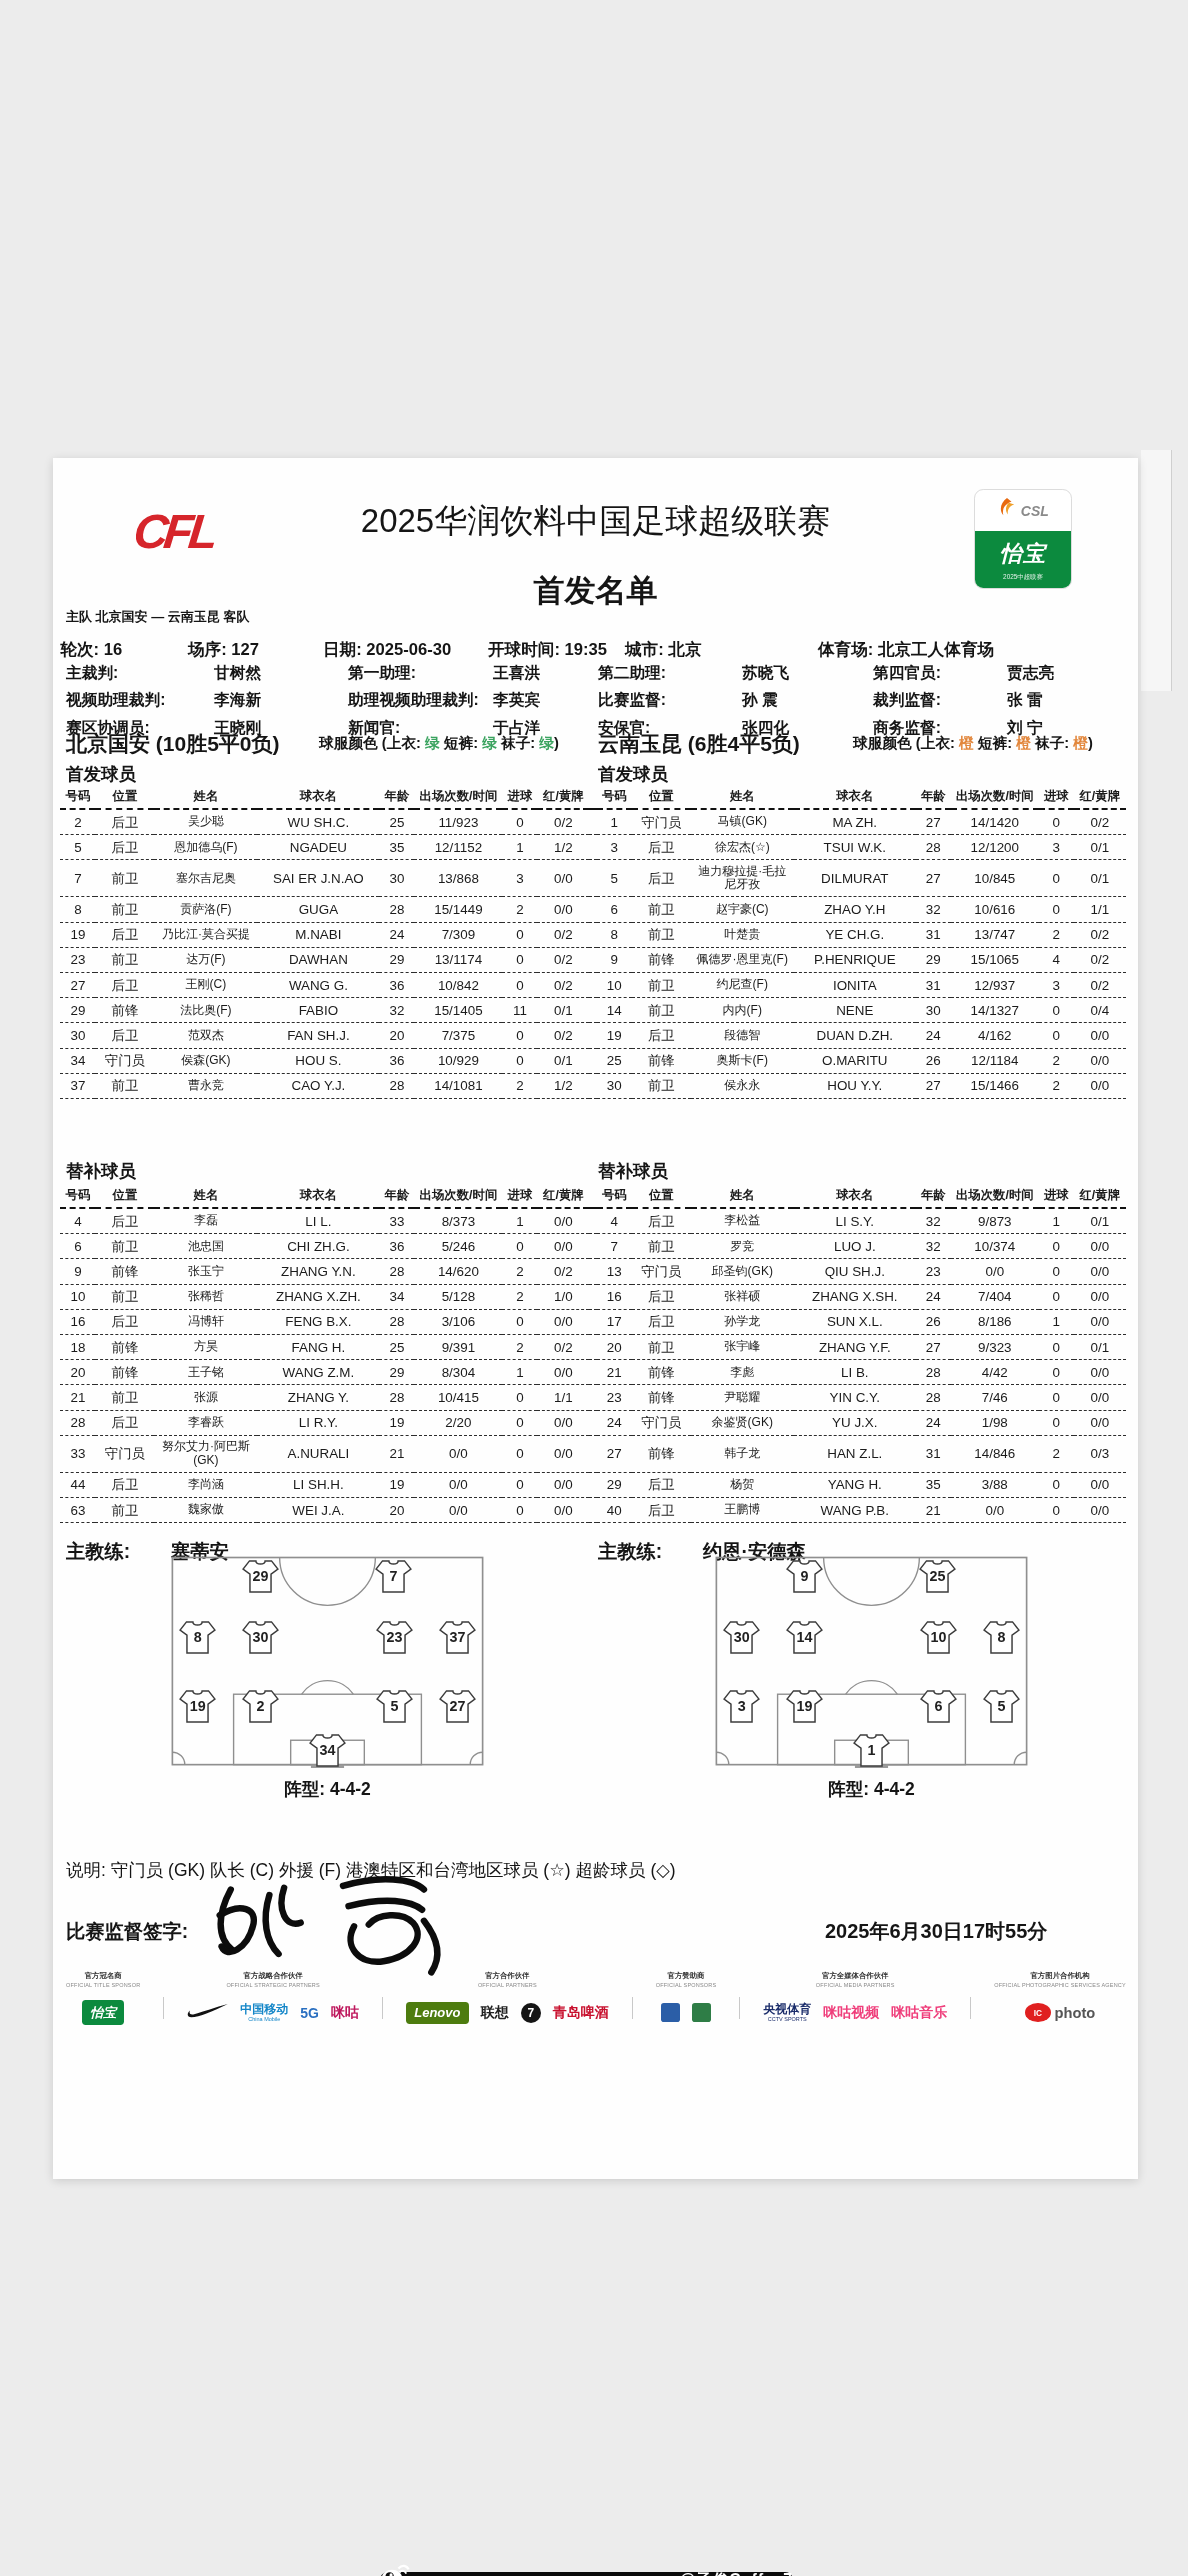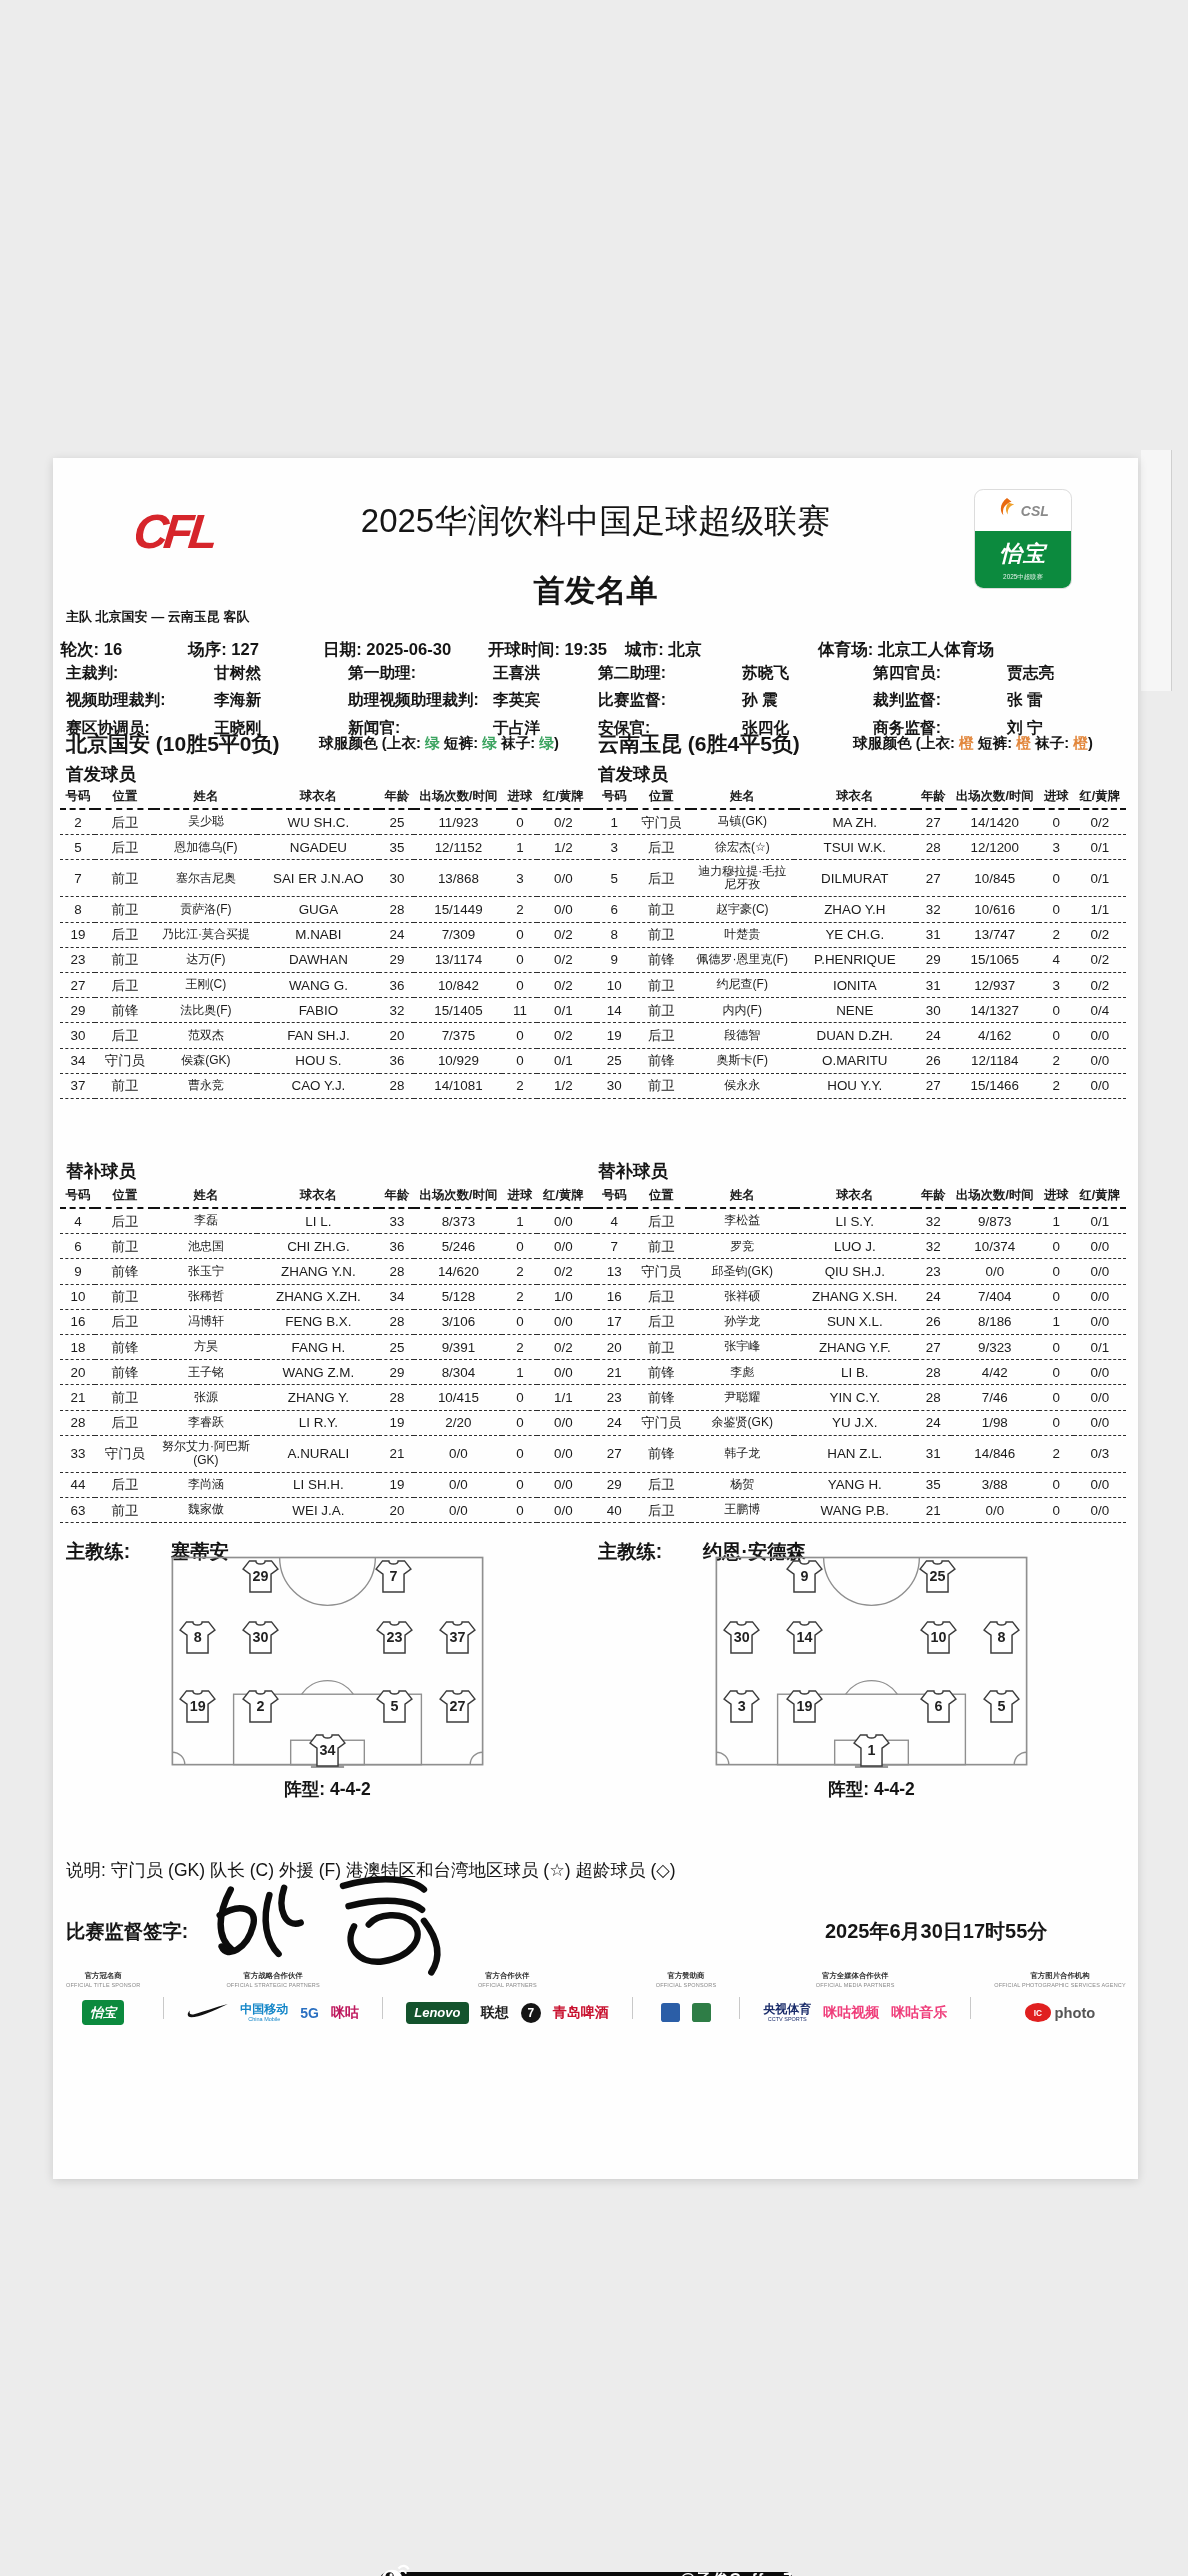--- a/index.html
+++ b/index.html
@@ -776,21 +776,21 @@
           </span>
           <span class="lg-plain" style="color:#2a6fc0">5G</span>
           <span class="lg-plain" style="color:#be185d">咪咕</span>
         </div>
    </div>
       <span class="sp-div"></span>
       <div class="sp-group">
      <span class="sp-zh">官方合作伙伴</span>
      <span class="sp-en">OFFICIAL PARTNERS</span>
      <div class="sp-logos">
-          <span class="lg-box" style="background:#14532d;color:#ffffff">Lenovo</span>
+          <span class="lg-box" style="background:#4d7c0f;color:#ffffff">Lenovo</span>
           <span class="lg-plain" style="color:#222222">联想</span>
           <span class="lg-circle" style="background:#151515;color:#ffffff">7</span>
           <span class="lg-plain" style="color:#c8102e">青岛啤酒</span>
         </div>
    </div>
       <span class="sp-div"></span>
       <div class="sp-group">
      <span class="sp-zh">官方赞助商</span>
      <span class="sp-en">OFFICIAL SPONSORS</span>
      <div class="sp-logos">

